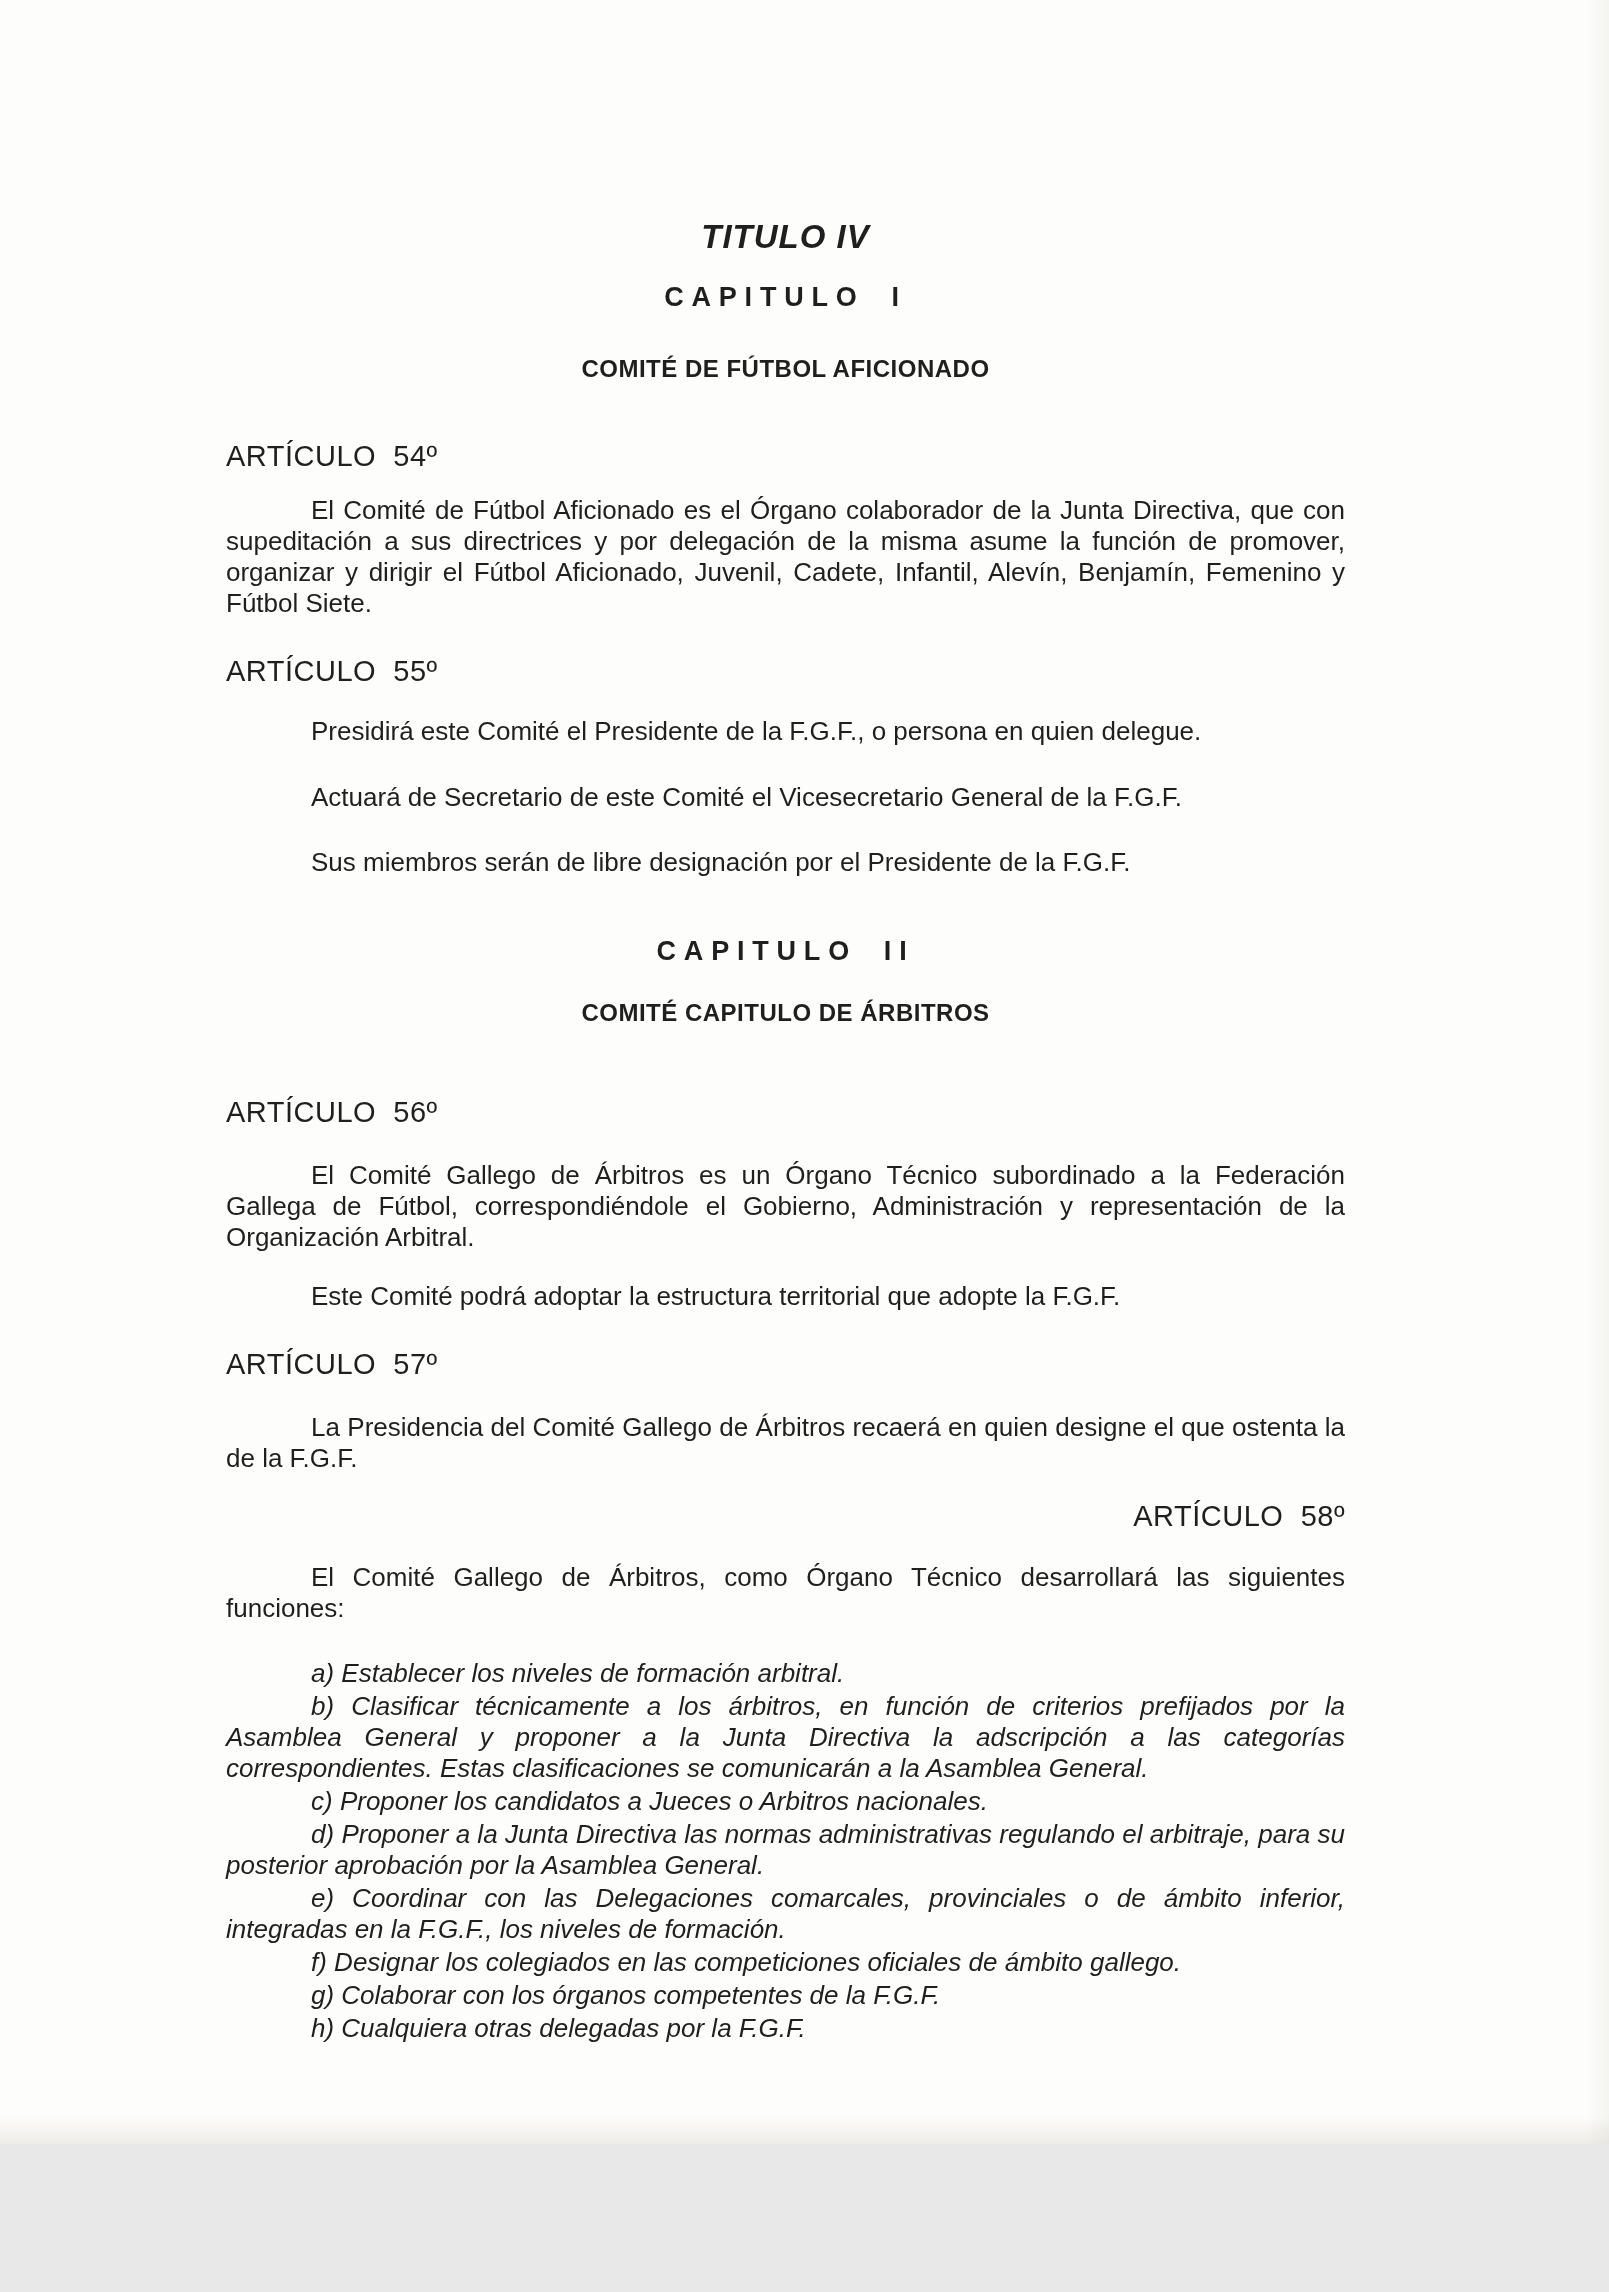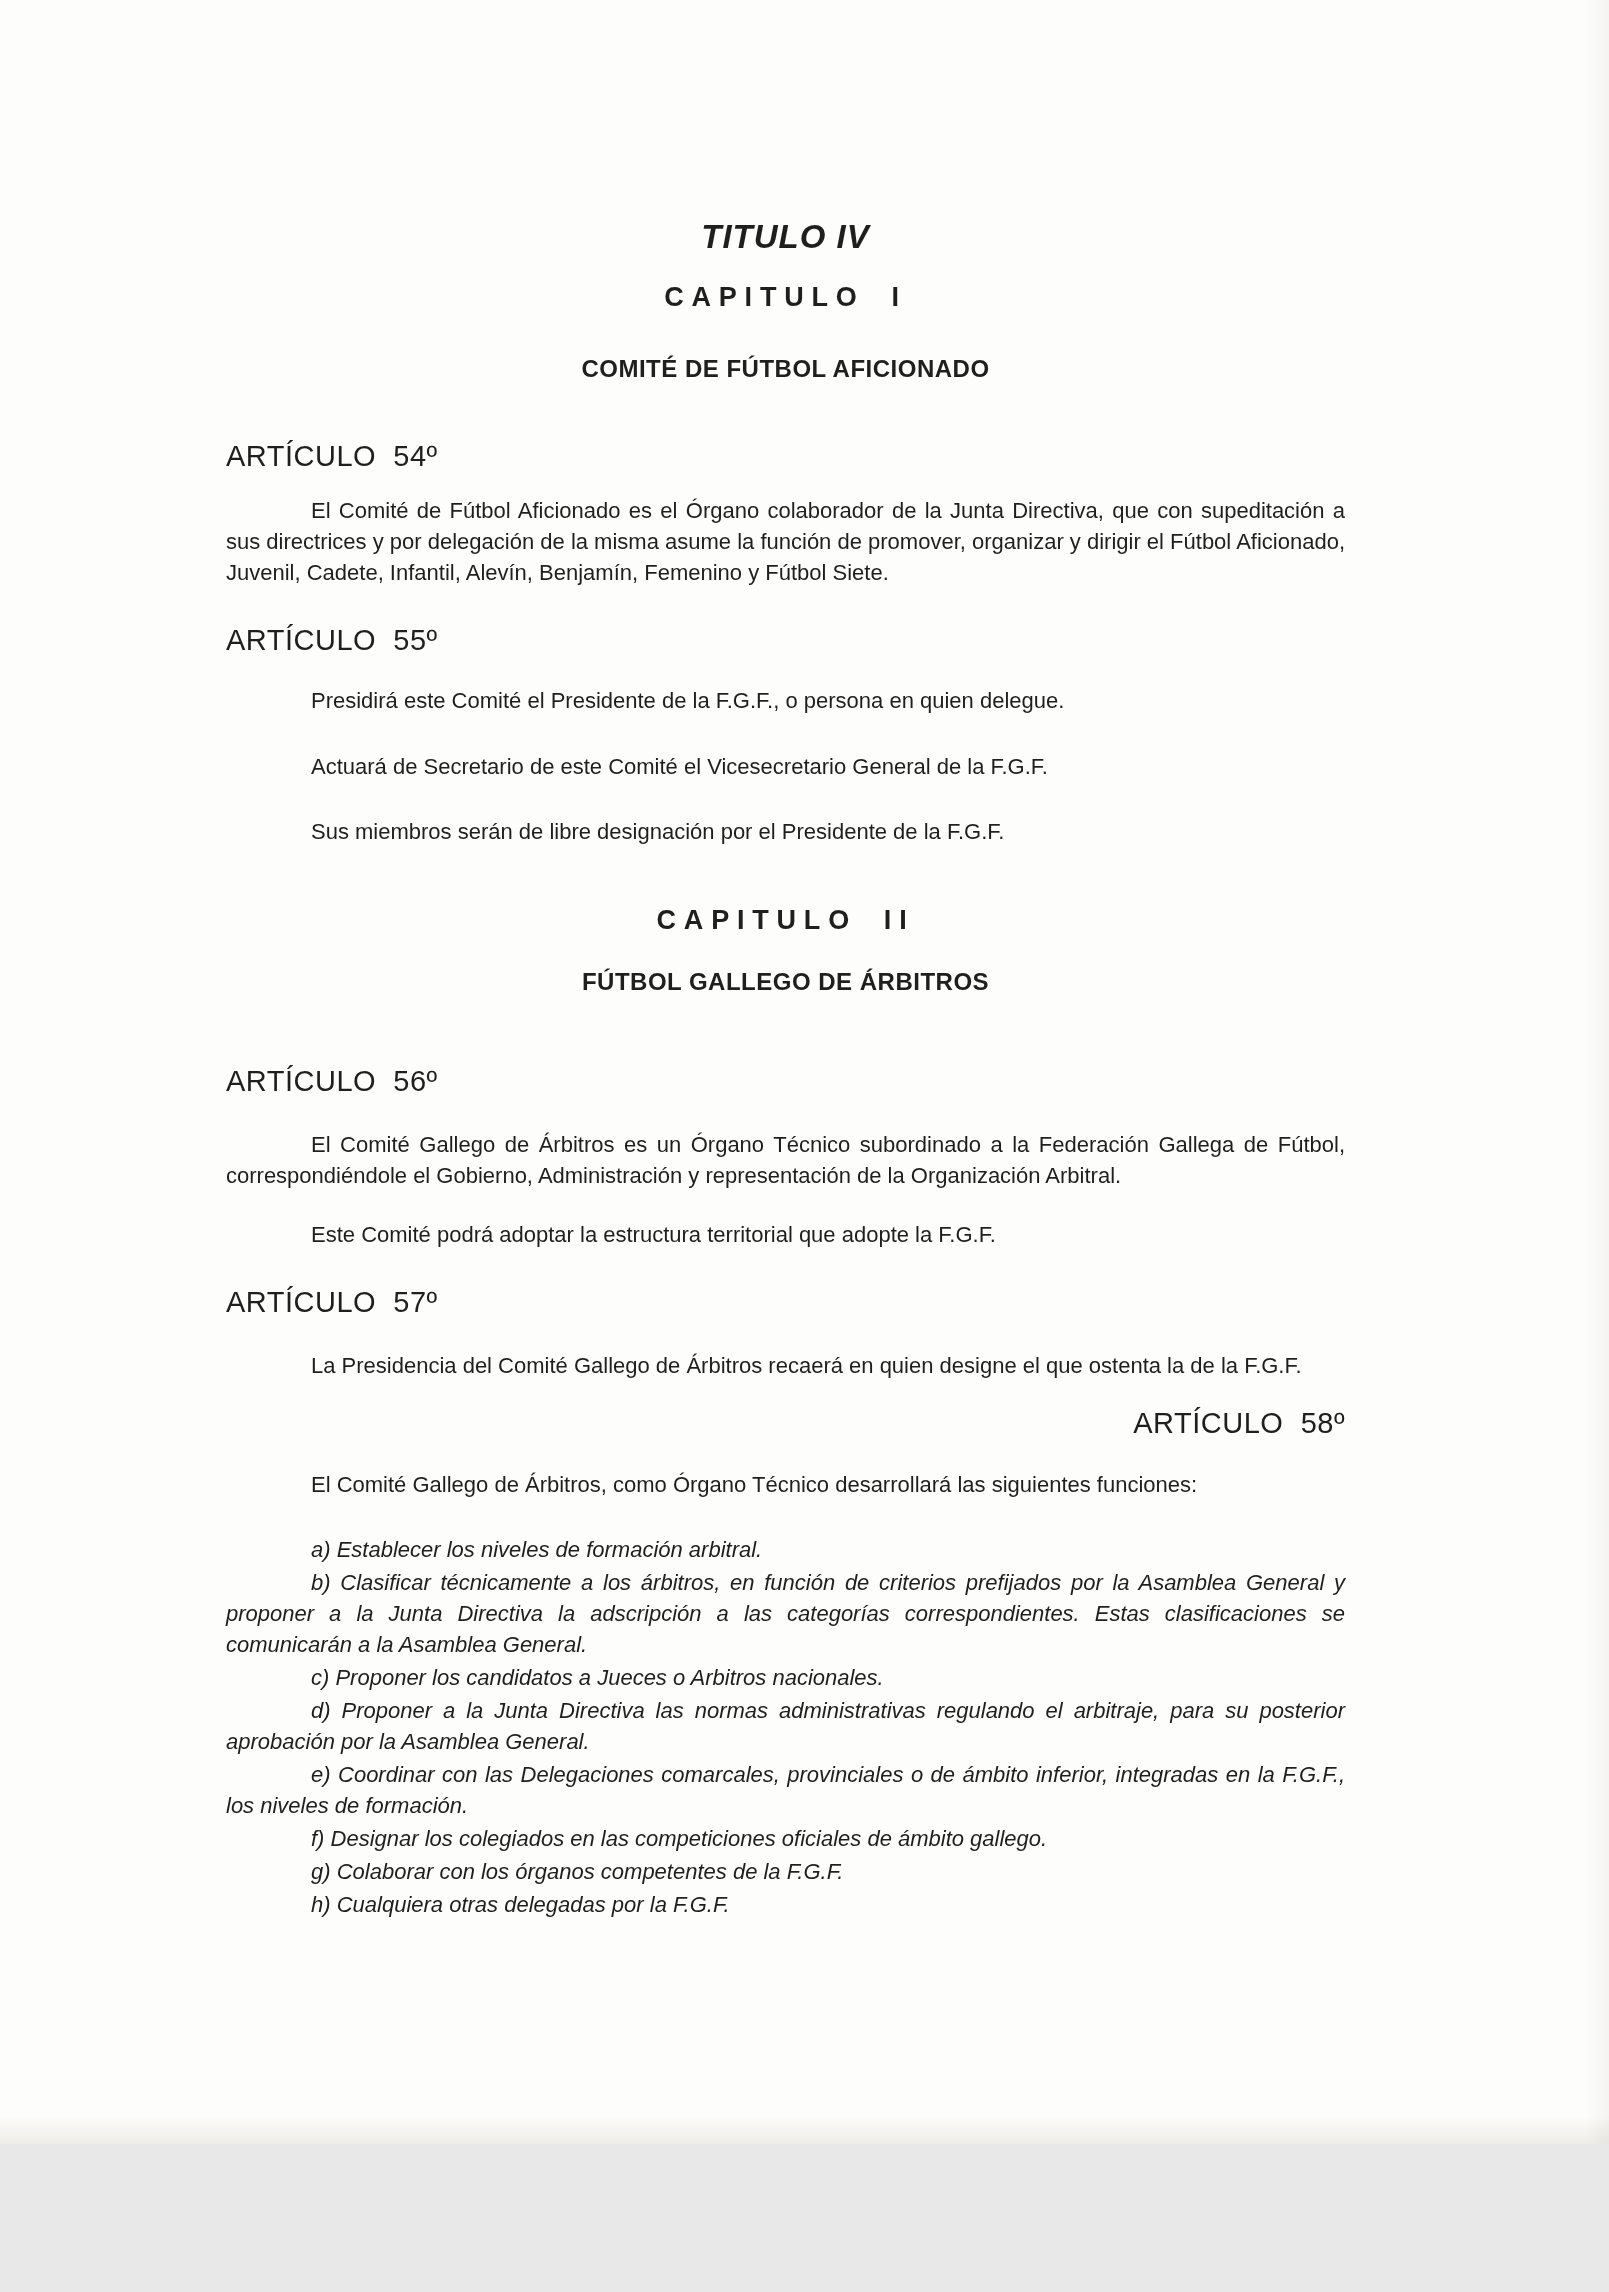--- a/index.html
+++ b/index.html
@@ -70,21 +70,21 @@
   .article-heading {
     margin: 52px 0 0 0;
     font-size: 29px;
     line-height: 35px;
     font-weight: normal;
     word-spacing: 8.7px;
     letter-spacing: 0.5px;
   }
   .para {
     margin: 21.3px 0 0 0;
-    font-size: 22px;
+    font-size: 26px;
     line-height: 31px;
     text-align: justify;
     text-indent: 85px;
   }
   
   .m-art55  { margin-top: 35px; }
   .m-p55a   { margin-top: 27px; }
   .m-p55b   { margin-top: 34px; }
   .m-p55c   { margin-top: 35px; }
   .m-cap2   { margin-top: 57px; }
@@ -117,21 +117,21 @@
 
     <div class="article-heading">ARTÍCULO 54º</div>
     <p class="para">El Comité de Fútbol Aficionado es el Órgano colaborador de la Junta Directiva, que con supeditación a sus directrices y por delegación de la misma asume la función de promover, organizar y dirigir el Fútbol Aficionado, Juvenil, Cadete, Infantil, Alevín, Benjamín, Femenino y Fútbol Siete.</p>
 
     <div class="article-heading m-art55">ARTÍCULO 55º</div>
     <p class="para m-p55a">Presidirá este Comité el Presidente de la F.G.F., o persona en quien delegue.</p>
     <p class="para m-p55c">Actuará de Secretario de este Comité el Vicesecretario General de la F.G.F.</p>
     <p class="para m-p55b">Sus miembros serán de libre designación por el Presidente de la F.G.F.</p>
 
     <h2 class="chapter-heading m-cap2">CAPITULO II</h2>
-    <h3 class="chapter-name m-name2">FÚTBOL GALLEGO DE ÁRBITROS</h3>
+    <h3 class="chapter-name m-name2">COMITÉ CAPITULO DE ÁRBITROS</h3>
 
     <div class="article-heading m-art56">ARTÍCULO 56º</div>
     <p class="para m-p56a">El Comité Gallego de Árbitros es un Órgano Técnico subordinado a la Federación Gallega de Fútbol, correspondiéndole el Gobierno, Administración y representación de la Organización Arbitral.</p>
     <p class="para m-p56b">Este Comité podrá adoptar la estructura territorial que adopte la F.G.F.</p>
 
     <div class="article-heading m-art57">ARTÍCULO 57º</div>
     <p class="para m-p57">La Presidencia del Comité Gallego de Árbitros recaerá en quien designe el que ostenta la de la F.G.F.</p>
 
     <div class="article-heading m-art58">ARTÍCULO 58º</div>
     <p class="para m-p58">El Comité Gallego de Árbitros, como Órgano Técnico desarrollará las siguientes funciones:</p>

